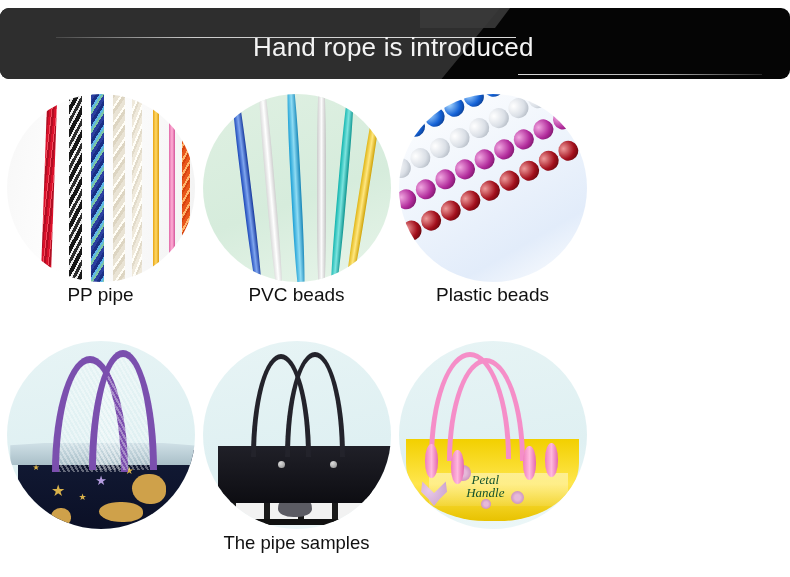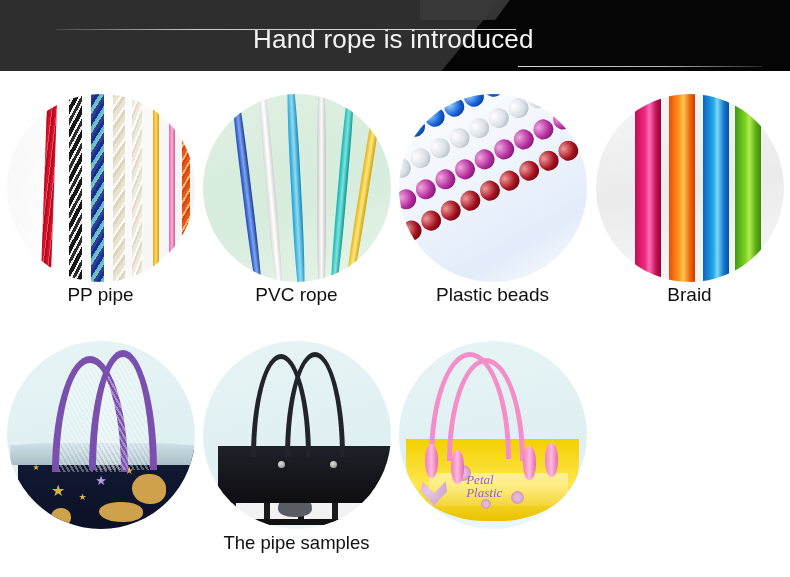--- a/index.html
+++ b/index.html
@@ -6,22 +6,22 @@
   body{
     width:790px;height:577px;
     background:#ffffff;
     font-family:"Liberation Sans",sans-serif;
     overflow:hidden;
     position:relative;
   }
 
   
   .banner{
-    position:absolute;left:0;top:0;width:790px;height:71px;
-    background:#050505;overflow:hidden;
+    position:absolute;left:0;top:8px;width:790px;height:71px;
+    background:#050505;overflow:hidden;border-radius:9px;
   }
   .banner-wedge{
     position:absolute;left:0;top:0;width:500px;height:85px;
     background:#2e2e2e;
     clip-path:polygon(0 0, 500px 0, 430px 85px, 0 85px);
   }
   .banner-wedge-2{
     position:absolute;left:420px;top:0;width:90px;height:20px;
     background:#3a3a3a;
     clip-path:polygon(0 0, 90px 0, 75px 20px, 0 20px);
@@ -173,21 +173,21 @@
      background:radial-gradient(circle at 35% 30%,#dcdcdc,#8b8b8b);}
 
   
   .bag-yellow{position:absolute;left:4%;right:4%;top:52%;bottom:4%;
      background:linear-gradient(180deg,#f2d000,#ffe64d 55%,#e8c200);
      border-radius:0 0 46% 46%/0 0 70% 70%;}
   .yel-band{position:absolute;left:16%;right:10%;top:70%;height:18%;
      background:linear-gradient(180deg,rgba(255,255,255,.45),rgba(255,255,255,.1));}
   .petal-text{position:absolute;left:36%;top:70%;
      font-family:"Liberation Serif",serif;font-style:italic;
-     color:#8b5cf6;font-size:13px;line-height:1.05;text-align:left;}
+     color:#14532d;font-size:13px;line-height:1.05;text-align:center;}
   .petal-text span{display:block;}
   .pk-handle{position:absolute;border:5px solid #f58ec8;border-bottom:none;
      border-radius:50% 50% 0 0/100% 100% 0 0;}
   .paddle{position:absolute;width:13px;height:34px;border-radius:48%;
      background:linear-gradient(to right,#ef7dbd,#ffb8de,#e468ad);}
   .butterfly{position:absolute;left:12%;top:74%;width:26px;height:26px;
      background:radial-gradient(circle at 30% 40%,#e8c9e8,#c79cc9);
      clip-path:polygon(50% 50%,5% 5%,0 45%,30% 75%,50% 100%,70% 75%,100% 45%,95% 5%);}
   .flower{position:absolute;width:16px;height:16px;border-radius:50%;
      background:radial-gradient(circle,#e6b9d8 30%,#cf96c0 70%);}
@@ -247,21 +247,21 @@
       <div class="disc">
         <div class="pvc-bg"></div>
         <div class="pvc-pipe p-blue"></div>
         <div class="pvc-pipe p-white"></div>
         <div class="pvc-pipe p-cyan"></div>
         <div class="pvc-pipe p-grey"></div>
         <div class="pvc-pipe p-teal"></div>
         <div class="pvc-pipe p-yellow"></div>
       </div>
     </div>
-    <div class="caption">PVC rope</div>
+    <div class="caption">PVC beads</div>
   </div>
 
   <div class="cell r1 c2">
     <div class="disc-wrap">
       <div class="disc">
         <div class="bead-bg"></div>
         <div class="bead-row br1 bd-darkred">
           <i style="left:44px"></i>
             <i style="left:66px"></i>
           <i style="left:88px"></i>
@@ -311,32 +311,20 @@
           <i style="left:200px"></i>
             <i style="left:222px"></i>
             <i style="left:244px"></i>
             <i style="left:266px"></i>
         </div>
       </div>
     </div>
     <div class="caption">Plastic beads</div>
   </div>
 
-  <div class="cell r1 c3">
-    <div class="disc-wrap">
-      <div class="disc">
-        <div class="braid-bg"></div>
-        <div class="rib rb-pink"></div>
-        <div class="rib rb-orange"></div>
-        <div class="rib rb-blue"></div>
-        <div class="rib rb-green"></div>
-      </div>
-    </div>
-    <div class="caption">Braid</div>
-  </div>
 
   <div class="cell r2 c0">
     <div class="disc-wrap">
       <div class="disc">
         <div class="scene">
           <div class="sky"></div>
           <div class="bag-star">
             <span class="star" style="left:18%;top:42%;font-size:16px;">★</span>
             <span class="star" style="left:42%;top:30%;color:#b59de0;">★</span>
             <span class="star" style="left:33%;top:55%;font-size:9px;">★</span>
@@ -379,21 +367,21 @@
         <div class="scene">
           <div class="sky"></div>
           <div class="bag-yellow"></div>
           <div class="yel-band"></div>
           <div class="butterfly"></div>
           <div class="flower" style="left:30%;top:66%;"></div>
           <div class="flower" style="left:60%;top:80%;width:13px;height:13px;"></div>
           <div class="flower" style="left:44%;top:84%;width:10px;height:10px;"></div>
           <div class="petal-text">
             <span>Petal</span>
-            <span>Plastic</span>
+            <span>Handle</span>
           </div>
           <div class="pk-handle" style="left:16%;top:6%;width:72px;height:54%;"></div>
           <div class="pk-handle" style="left:26%;top:9%;width:68px;height:52%;"></div>
           <div class="paddle" style="left:14%;top:55%;"></div>
           <div class="paddle" style="left:28%;top:58%;"></div>
           <div class="paddle" style="left:66%;top:56%;"></div>
           <div class="paddle" style="left:78%;top:54%;"></div>
         </div>
       </div>
     </div>

